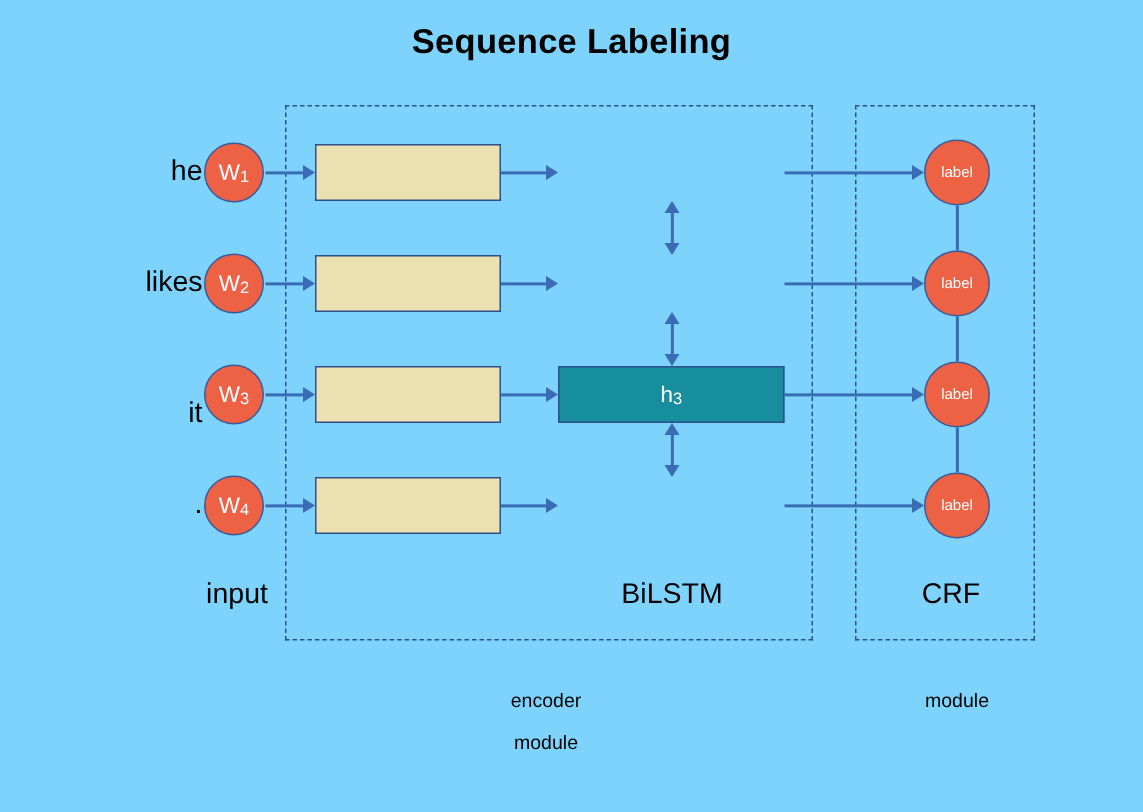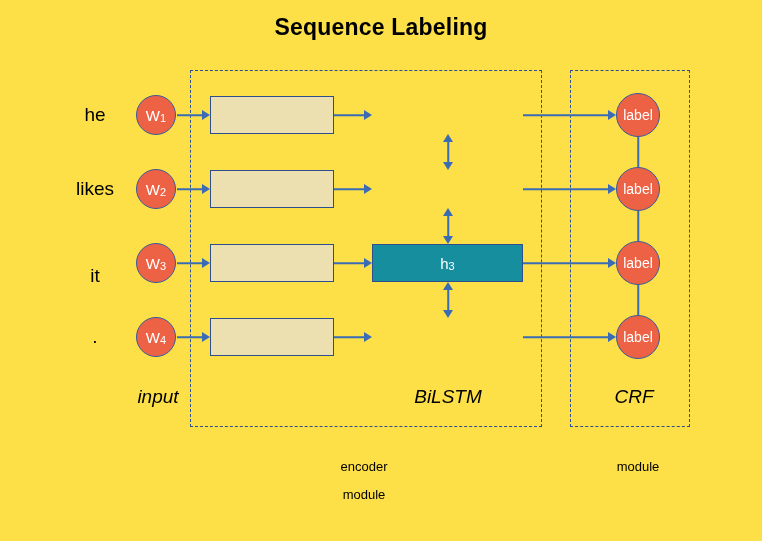--- a/index.html
+++ b/index.html
@@ -8,21 +8,21 @@
     background: #ffffff;
   }
   body {
     font-family: "Liberation Sans", sans-serif;
     color: #000000;
   }
   #canvas {
     position: relative;
     width: 762px;
     height: 541px;
-    background: #fde047;
+    background: #7dd3fc;
     overflow: hidden;
   }
   
   .title {
     position: absolute;
     left: 0; right: 0;
     top: 14px;
     text-align: center;
     font-size: 23px;
     font-weight: bold;
@@ -38,21 +38,21 @@
   #encoder-frame { left: 190px; top: 70px; width: 352px; height: 357px; }
   #decoder-frame { left: 570px; top: 70px; width: 120px; height: 357px; }
 
   
   .word-label {
     position: absolute;
     left: 55px;
     width: 80px;
     font-size: 19px;
     color: #000000;
-    text-align: center;
+    text-align: right;
     line-height: 20px;
     transform: translateY(-50%);
   }
   
   .circle {
     position: absolute;
     border-radius: 50%;
     background: #ed6245;
     border: 1.4px solid #3a5a9b;
     color: #ffffff;
@@ -63,21 +63,21 @@
   }
   .w-circle {
     width: 40px; height: 40px;
     left: 156px;
     font-size: 15px;
   }
   .w-circle .sub { font-size: 11px; vertical-align: -1px; }
   .label-circle {
     width: 44px; height: 44px;
     left: 638px;
-    font-size: 14px;
+    font-size: 10px;
   }
   
   .rect {
     position: absolute;
     border: 1.4px solid #2d4f8e;
     transform: translateY(-50%);
     display: flex;
     align-items: center;
     justify-content: center;
   }
@@ -132,21 +132,20 @@
   }
   
   .stage-caption {
     position: absolute;
     top: 386px;
     font-size: 19px;
     color: #000000;
     text-align: center;
     transform: translateX(-50%);
     white-space: nowrap;
-    font-style: italic;
   }
   .module-caption {
     position: absolute;
     top: 453px;
     font-size: 13px;
     color: #000000;
     text-align: center;
     transform: translateX(-50%);
     line-height: 28px;
     white-space: nowrap;

